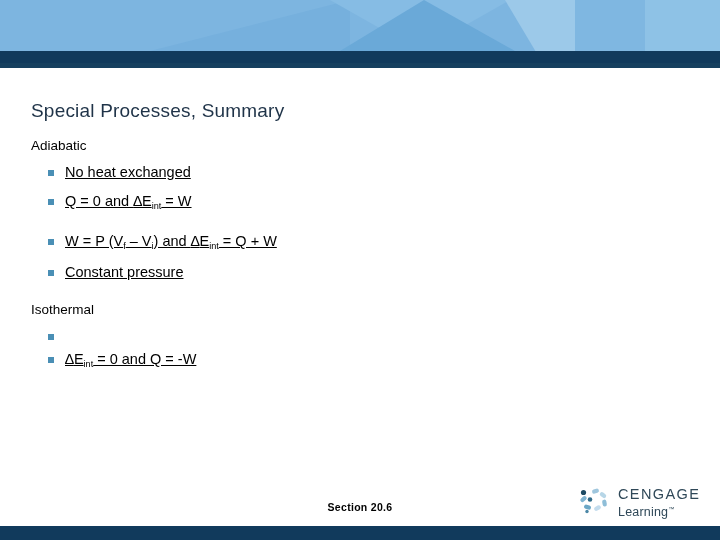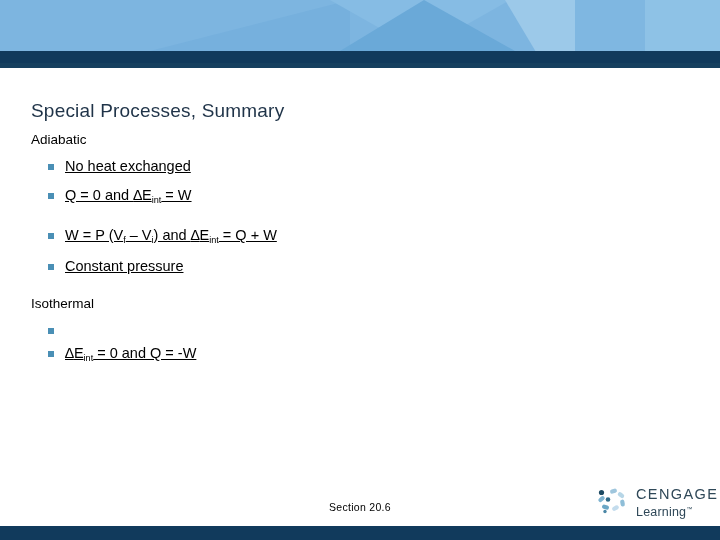--- a/index.html
+++ b/index.html
@@ -89,21 +89,21 @@
     font-size: 19px;
     color: #1f3348;
     letter-spacing: 0.2px;
     white-space: nowrap;
   }
 
   
   .content {
     position: absolute;
     left: 31px;
-    top: 131px;
+    top: 137px;
     width: 660px;
   }
   .section-heading {
     font-size: 13.5px;
     color: #000000;
     margin: 0 0 9px 0;
     line-height: 17px;
   }
   .bullet-row {
     display: flex;
@@ -140,28 +140,28 @@
   }
 
   
   .footer-section {
     position: absolute;
     left: 0;
     top: 501px;
     width: 720px;
     text-align: center;
     font-size: 10.5px;
-    font-weight: normal;
+    font-weight: bold;
     color: #000000;
     letter-spacing: 0.3px;
   }
 
   .logo {
     position: absolute;
-    left: 596px;
+    left: 578px;
     top: 485px;
     width: 125px;
     height: 34px;
   }
   .logo-mark {
     position: absolute;
     left: 0; top: 2px;
     width: 36px;
     height: 30px;
   }

